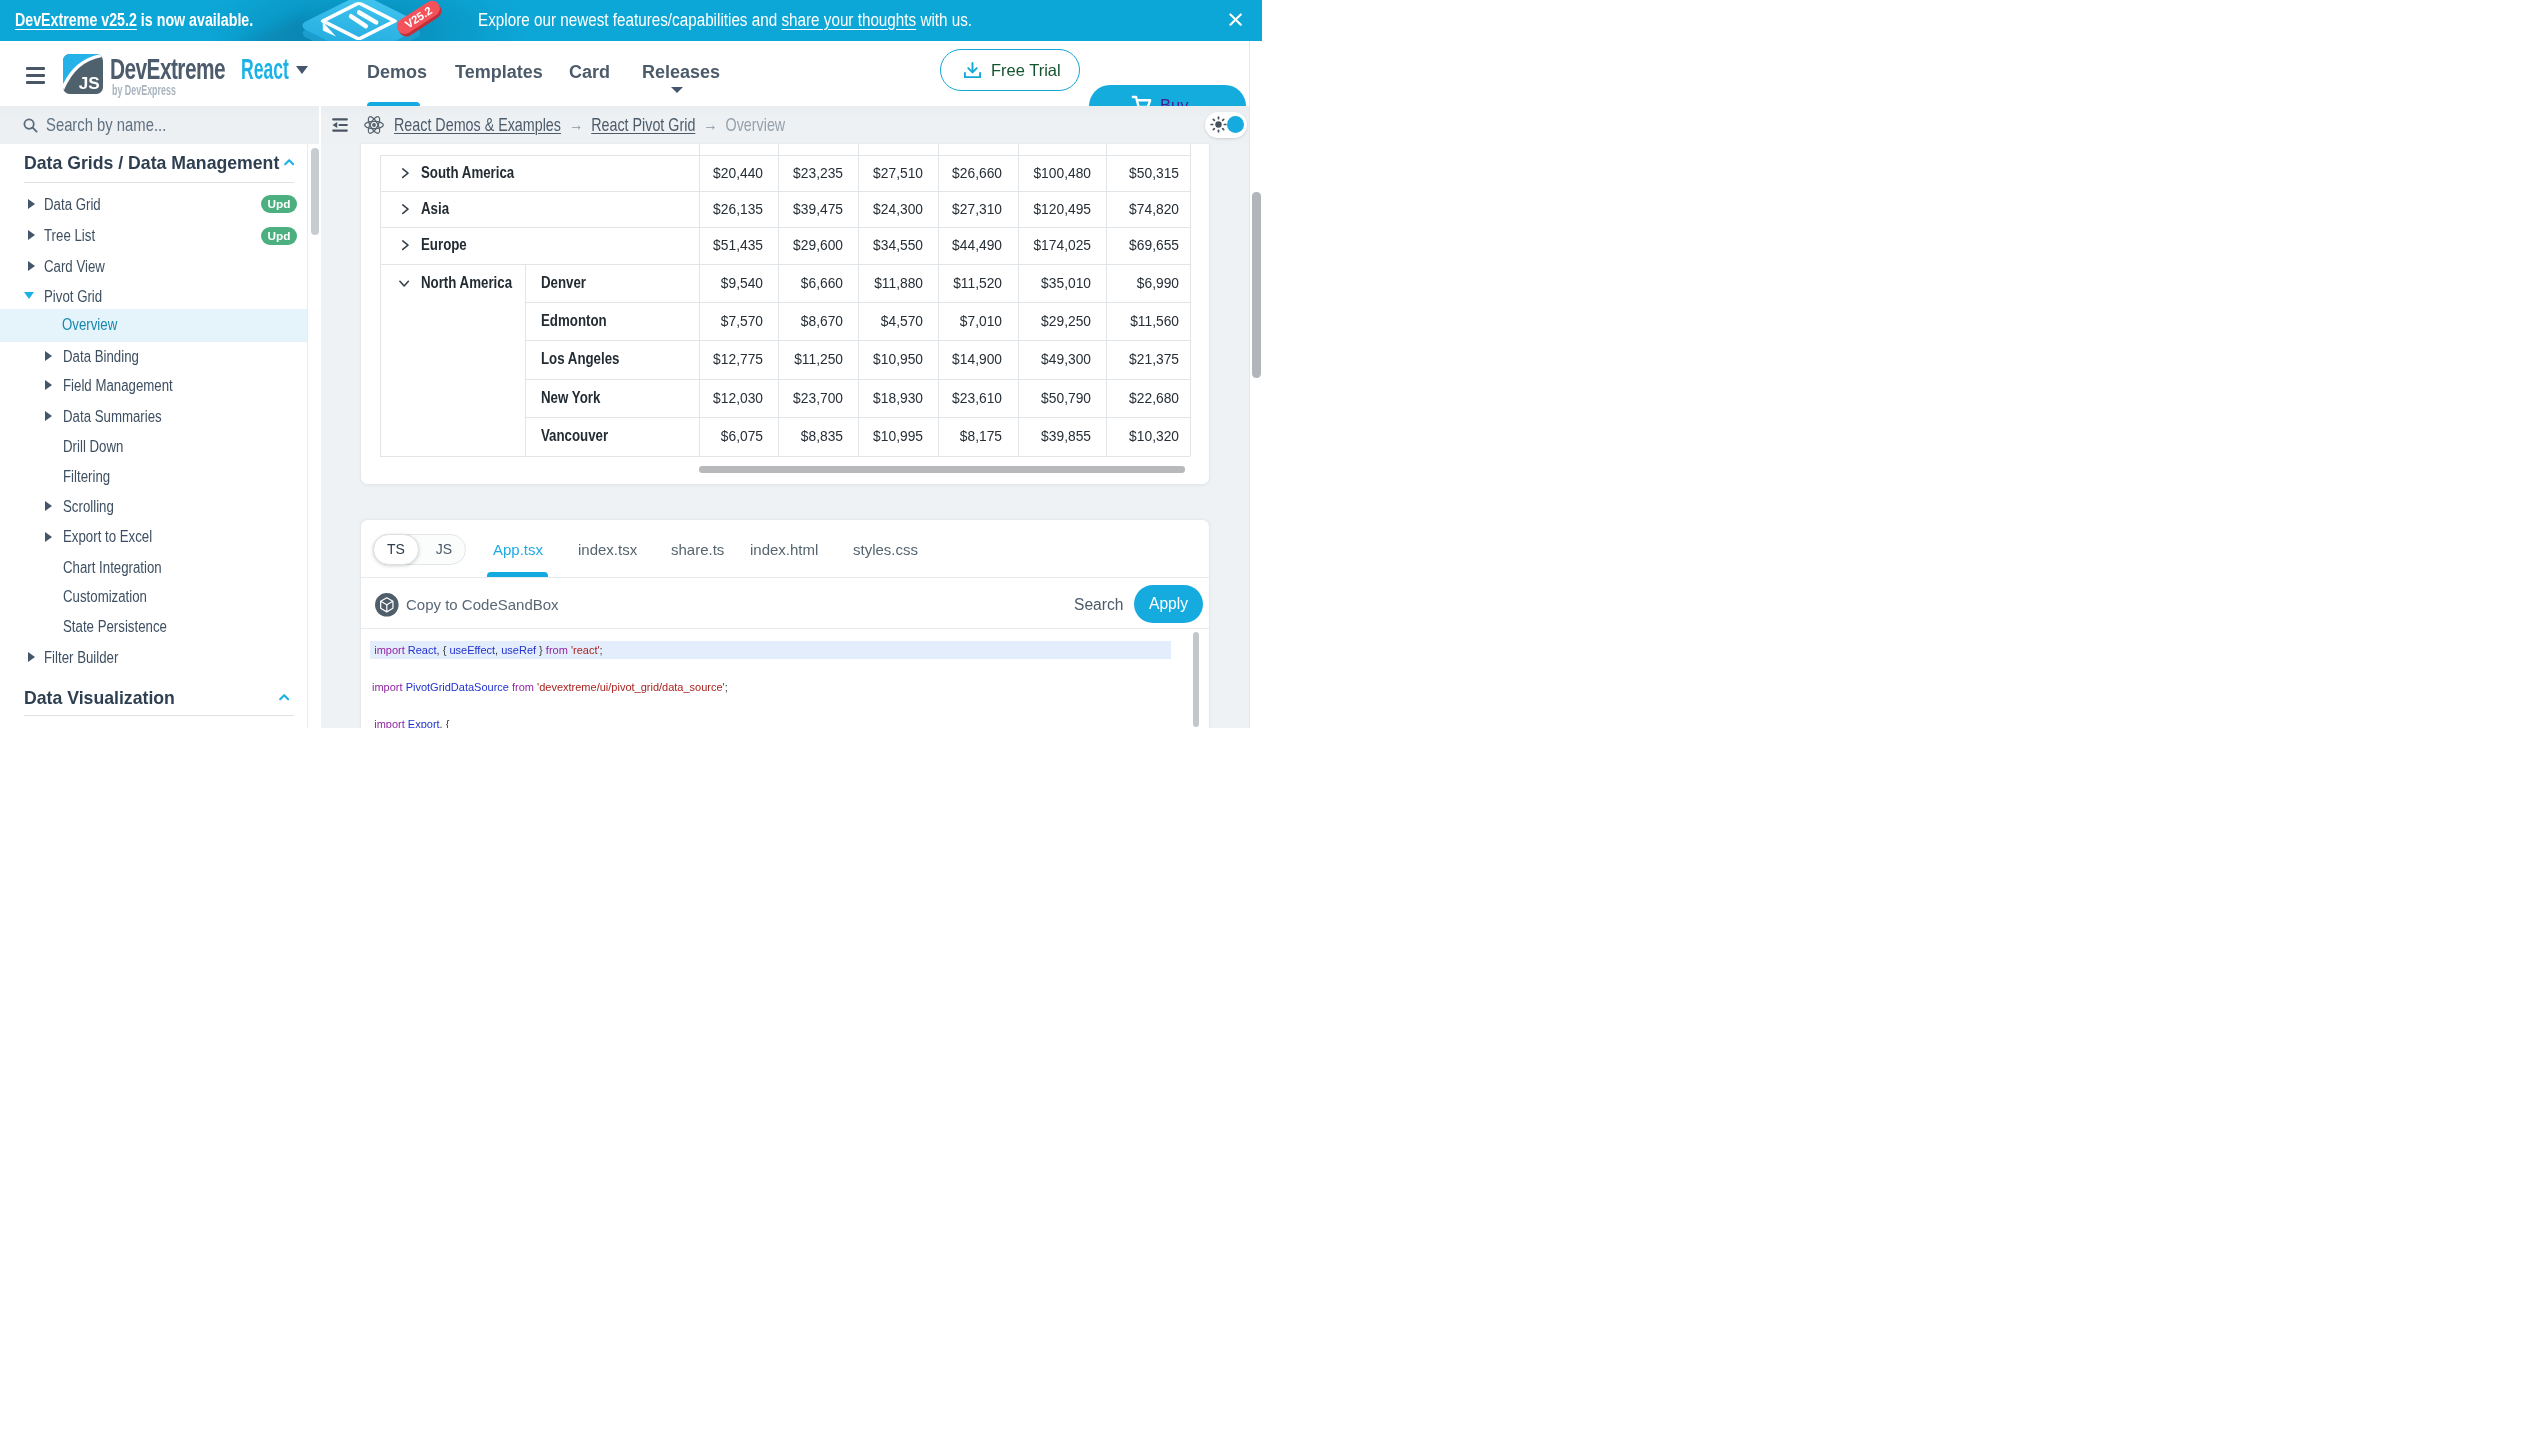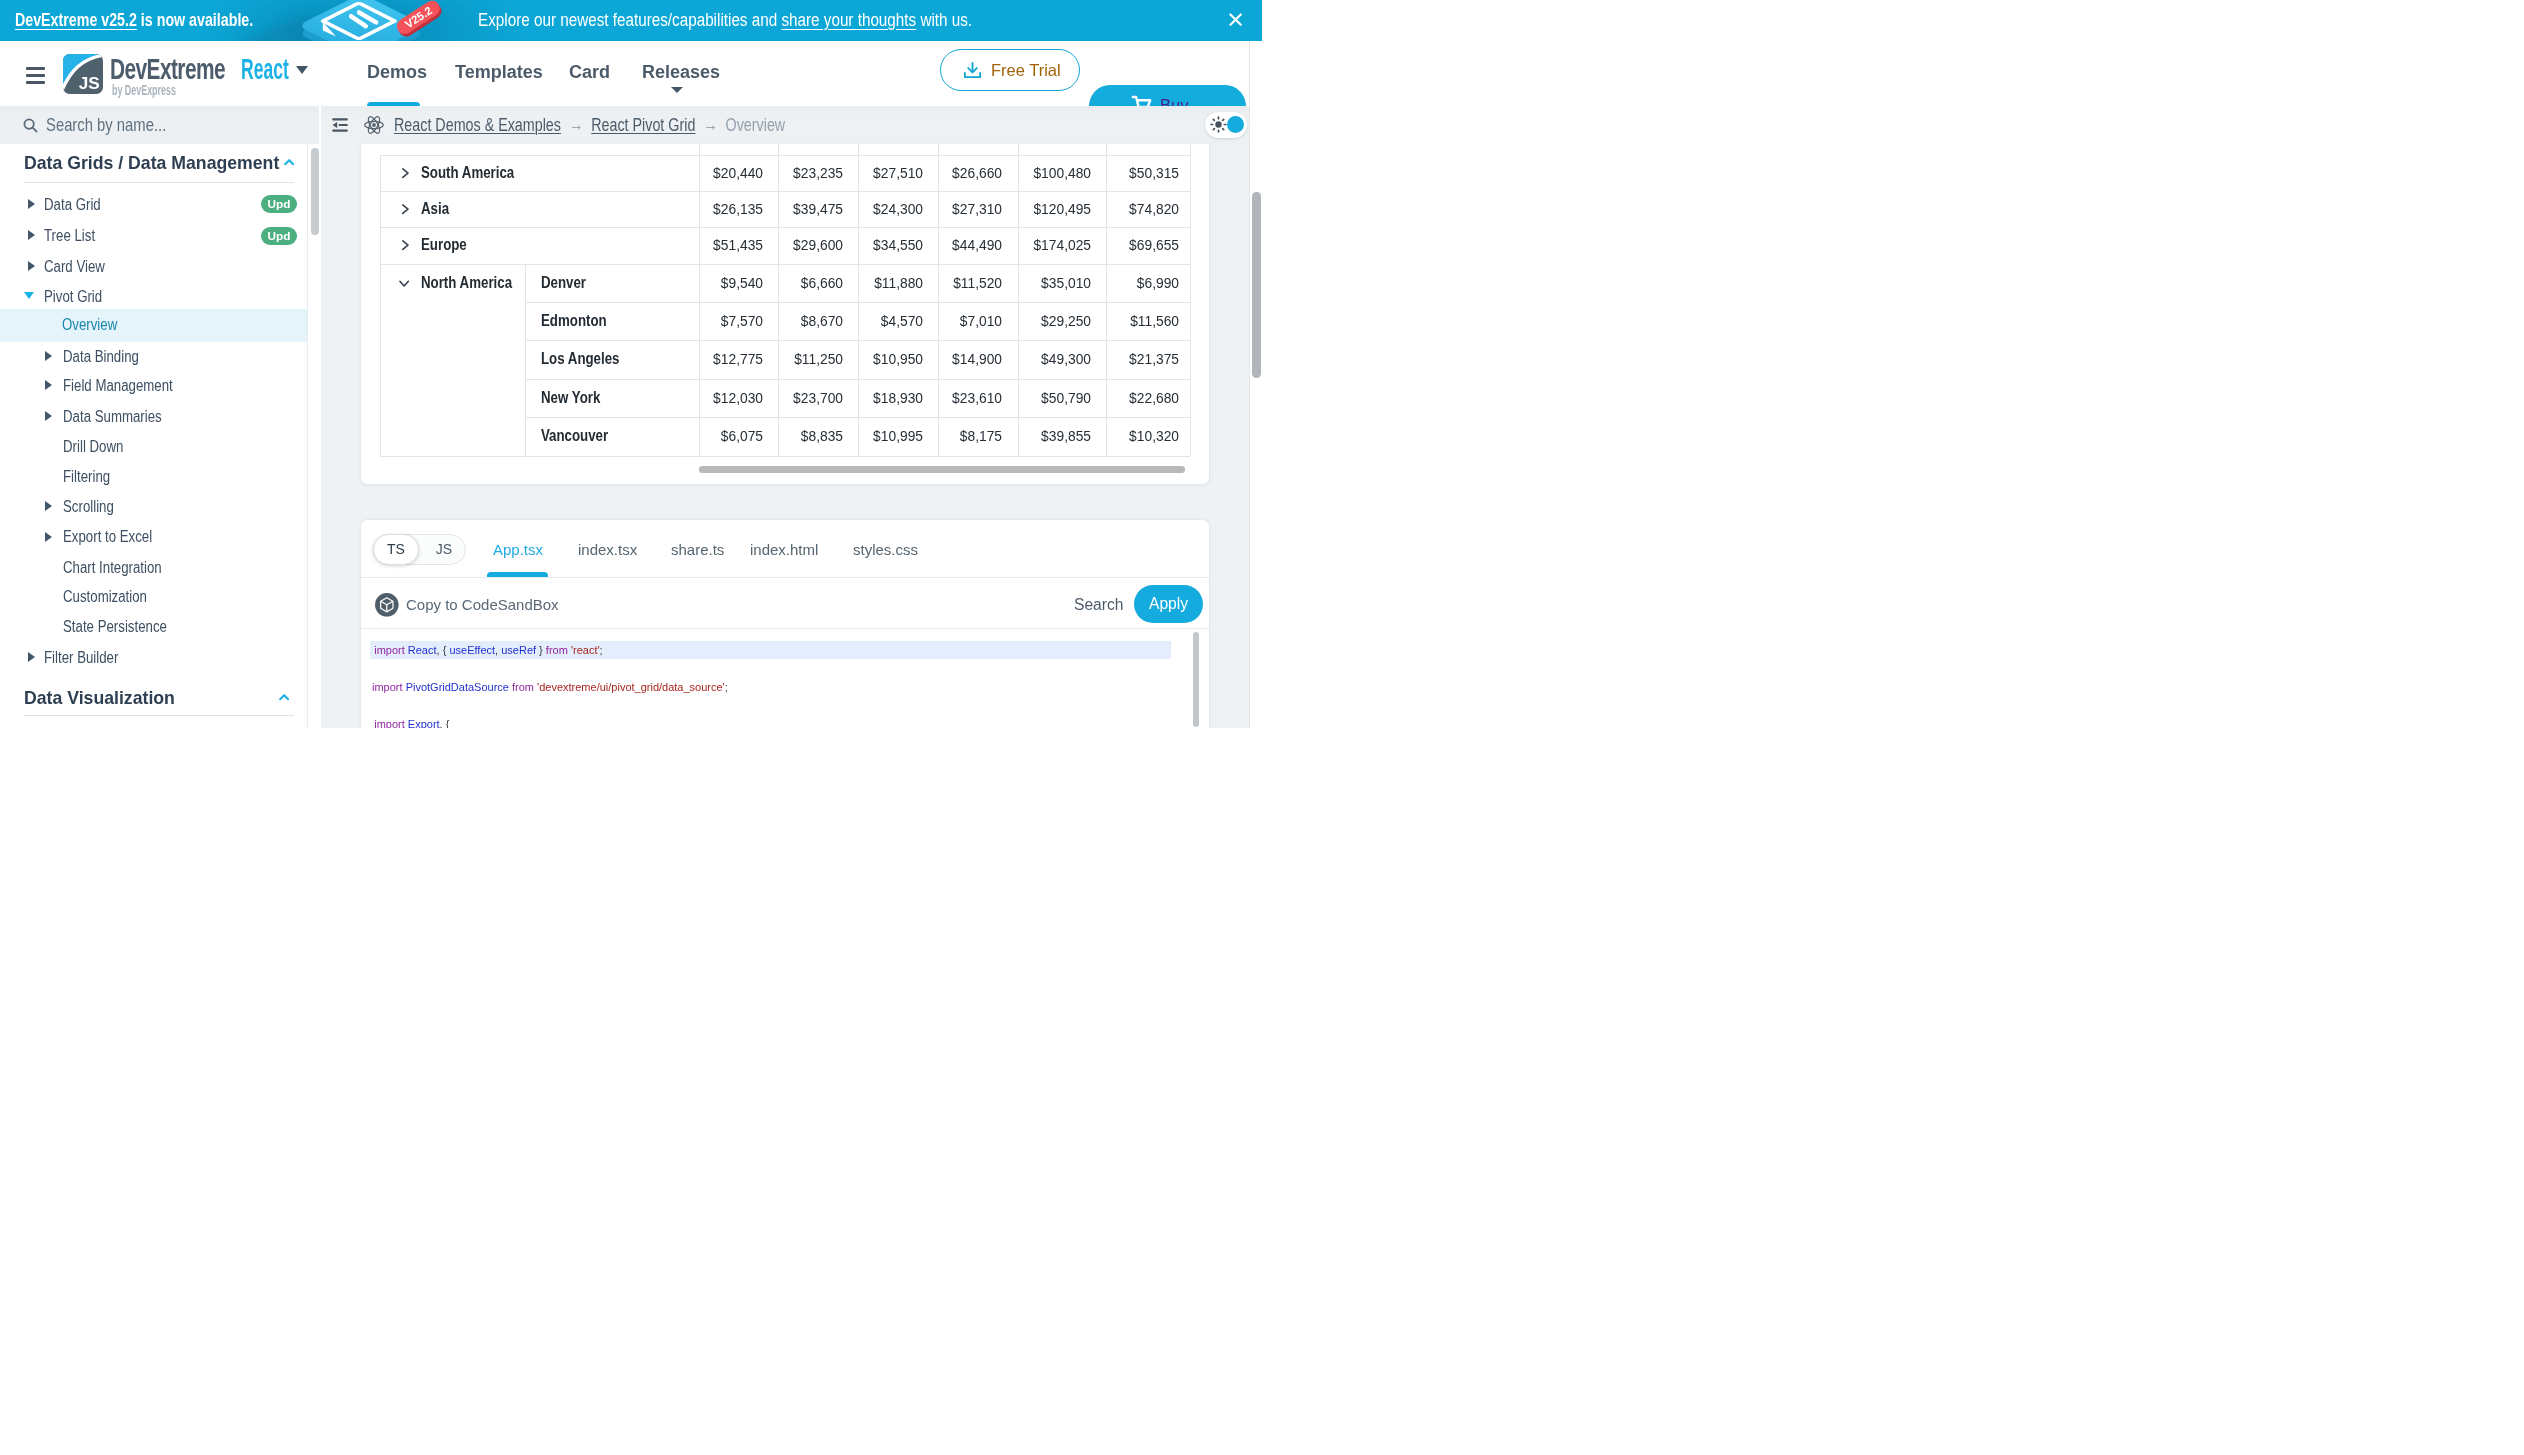--- a/index.html
+++ b/index.html
@@ -10,21 +10,21 @@
 #banner .btxt { position:absolute; top:0; height:41px; line-height:41px; font-size:18px; white-space:nowrap; }
 #banner a { color:#fff; text-decoration:underline; text-underline-offset:2.8px; font-weight:inherit; }
 #bclose { position:absolute; }
 
 #header { position:absolute; left:0; top:41px; width:1262px; height:65px; background:#fff; }
 #burger { position:absolute; left:26.4px; top:66px; width:19px; }
 #burger div { height:3.4px; background:#4a5665; border-radius:0.9px; margin-bottom:3.9px; }
 .navitem { position:absolute; top:41px; height:65px; line-height:62px; font-size:18px; color:#4c5b6a; text-align:center;font-weight:bold; }
 #demosline { position:absolute; left:367px; top:102px; width:53px; height:5.7px; background:#12aadf; border-radius:3.8px 3.8px 0 0; }
 .hbtn { position:absolute; top:49px; height:42px; border-radius:22px; font-size:16.5px; line-height:40px; }
-#freetrial { left:940px; width:140px; border:1.9px solid #14a7d6; color:#a16207; }
+#freetrial { left:940px; width:140px; border:1.9px solid #14a7d6; color:#14532d; }
 #buy { left:1089px; width:157px; background:#14abdd; color:#4c1d95;margin-top:36px; }
 
 #sidebar-bar { position:absolute; left:0; top:106px; width:319px; height:38px; background:linear-gradient(#e9edf0,#edf0f2 30%); }
 #crumb-bar { position:absolute; left:321px; top:106px; width:929px; height:38px; background:linear-gradient(#e9edf0,#eef1f3 30%); }
 #search-ph { position:absolute; left:46px; top:0; height:38px; line-height:38px; font-size:19px; color:#5f7181; transform:scaleX(0.78); transform-origin:0 50%; }
 .crumb { position:absolute; top:0; height:38px; line-height:38px; font-size:19px; color:#4c5b6a; white-space:nowrap; transform:scaleX(0.753); transform-origin:0 50%; }
 .crumb u { text-underline-offset:1.9px; text-decoration-thickness:1.3px; }
 .arr { color:#8995a1; }
 
 #sidebar { position:absolute; left:0; top:144px; width:321px; height:584px; background:#fff; }

